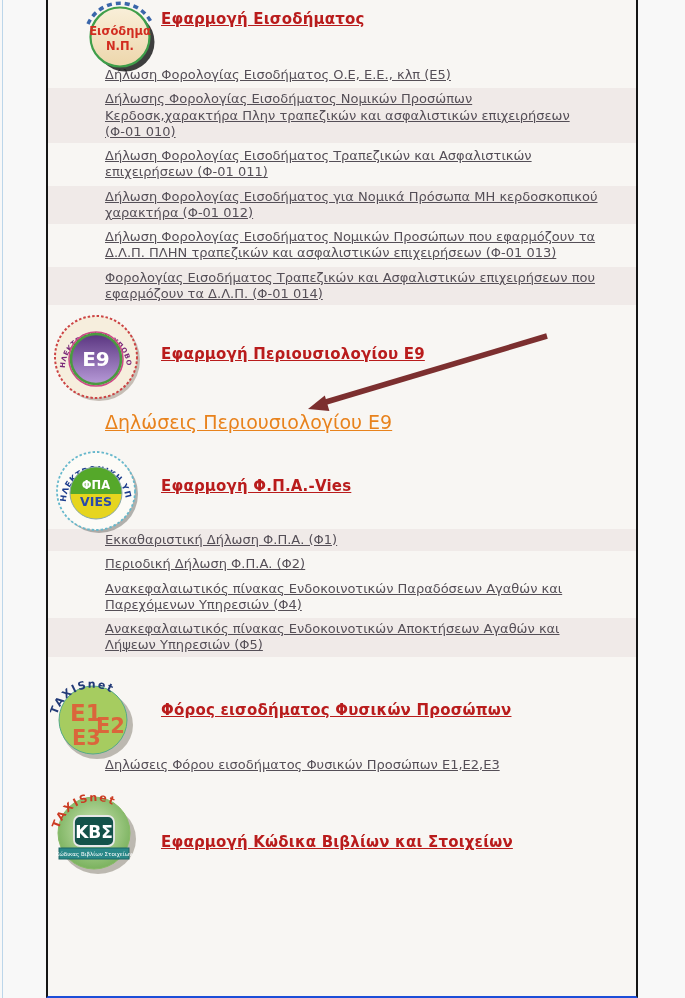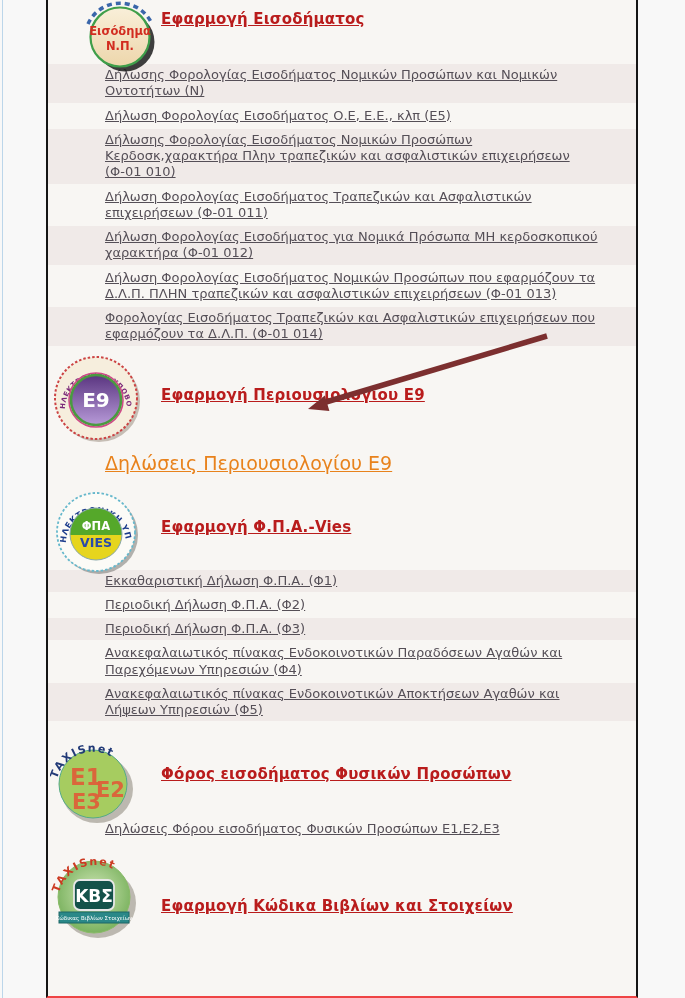--- a/index.html
+++ b/index.html
@@ -5,21 +5,21 @@
   html,body{margin:0;padding:0;}
   body{
     width:685px;height:998px;position:relative;overflow:hidden;
     background:#f8f8f8;
     font-family:"DejaVu Sans","Liberation Sans",sans-serif;
   }
   .edge-line{position:absolute;left:2px;top:0;width:1px;height:998px;background:#bcd6ea;}
   .frame{
     position:absolute;left:46px;top:0;width:592px;height:998px;
     box-sizing:border-box;
-    border-left:2px solid #151515;border-right:2px solid #151515;border-bottom:2px solid #ef4444;
+    border-left:2px solid #151515;border-right:2px solid #151515;border-bottom:2px solid #1d4ed8;
     background:#f8f6f3;overflow:hidden;
   }
   .sec-head{position:relative;}
   .badge{position:absolute;}
   .heading{
     position:absolute;left:113px;
     font-size:15px;font-weight:bold;color:#b91c1c;
     text-decoration:underline;letter-spacing:.2px;white-space:nowrap;
   }
   .rows{width:100%;}
@@ -66,21 +66,20 @@
               <stop offset="1" stop-color="#edd6ab"></stop>
           </linearGradient>
         </defs>
         <circle cx="40" cy="41" r="29.5" fill="url(#beigeGrad)" stroke="#3f9e4a" stroke-width="2.2"></circle>
         <text x="40" y="39" text-anchor="middle" font-size="11.5" font-weight="bold" fill="#d22c20">Εισόδημα</text>
         <text x="40" y="54" text-anchor="middle" font-size="11.5" font-weight="bold" fill="#d22c20">Ν.Π.</text>
       </svg>
       <a class="heading">Εφαρμογή Εισοδήματος</a>
     </div>
     <div class="rows">
-      <div class="row alt"><a class="lnk">Δήλωσης Φορολογίας Εισοδήματος Νομικών Προσώπων και Νομικών Οντοτήτων (N)</a></div>
       <div class="row"><a class="lnk">Δήλωση Φορολογίας Εισοδήματος Ο.Ε, Ε.Ε., κλπ (Ε5)</a></div>
       <div class="row alt"><a class="lnk">Δήλωσης Φορολογίας Εισοδήματος Νομικών Προσώπων Κερδοσκ,χαρακτήρα Πλην τραπεζικών και ασφαλιστικών επιχειρήσεων (Φ-01 010)</a></div>
       <div class="row"><a class="lnk">Δήλωση Φορολογίας Εισοδήματος Τραπεζικών και Ασφαλιστικών επιχειρήσεων (Φ-01 011)</a></div>
       <div class="row alt"><a class="lnk">Δήλωση Φορολογίας Εισοδήματος για Νομικά Πρόσωπα ΜΗ κερδοσκοπικού χαρακτήρα (Φ-01 012)</a></div>
       <div class="row"><a class="lnk">Δήλωση Φορολογίας Εισοδήματος Νομικών Προσώπων που εφαρμόζουν τα Δ.Λ.Π. ΠΛΗΝ τραπεζικών και ασφαλιστικών επιχειρήσεων (Φ-01 013)</a></div>
       <div class="row alt"><a class="lnk">Φορολογίας Εισοδήματος Τραπεζικών και Ασφαλιστικών επιχειρήσεων που εφαρμόζουν τα Δ.Λ.Π. (Φ-01 014)</a></div>
     </div>
   </div>
 
   <div class="section" id="s-e9">
@@ -128,21 +127,20 @@
         </text>
         <circle cx="42" cy="44" r="26" fill="url(#gyGrad)" stroke="#88a8aa" stroke-width="1"></circle>
         <text x="42" y="40" text-anchor="middle" font-size="11.5" font-weight="bold" fill="#ffffff">ΦΠΑ</text>
         <text x="42" y="57" text-anchor="middle" font-size="12.5" font-weight="bold" fill="#2a4aaa">VIES</text>
       </svg>
       <a class="heading">Εφαρμογή Φ.Π.Α.-Vies</a>
     </div>
     <div class="rows">
       <div class="row alt"><a class="lnk">Εκκαθαριστική Δήλωση Φ.Π.Α. (Φ1)</a></div>
       <div class="row"><a class="lnk">Περιοδική Δήλωση Φ.Π.Α. (Φ2)</a></div>
-      <div class="row alt"><a class="lnk">Περιοδική Δήλωση Φ.Π.Α. (Φ3)</a></div>
       <div class="row"><a class="lnk">Ανακεφαλαιωτικός πίνακας Ενδοκοινοτικών Παραδόσεων Αγαθών και Παρεχόμενων Υπηρεσιών (Φ4)</a></div>
       <div class="row alt"><a class="lnk">Ανακεφαλαιωτικός πίνακας Ενδοκοινοτικών Αποκτήσεων Αγαθών και Λήψεων Υπηρεσιών (Φ5)</a></div>
     </div>
   </div>
 
   <div class="section" id="s-efp">
     <div class="sec-head">
       <svg class="badge" style="left:2px;top:0;" width="84" height="84" viewBox="0 0 84 84">
         <defs>
           <path id="taxarc1" d="M 7,40 A 37,37 0 0 1 77,36" fill="none"></path>

